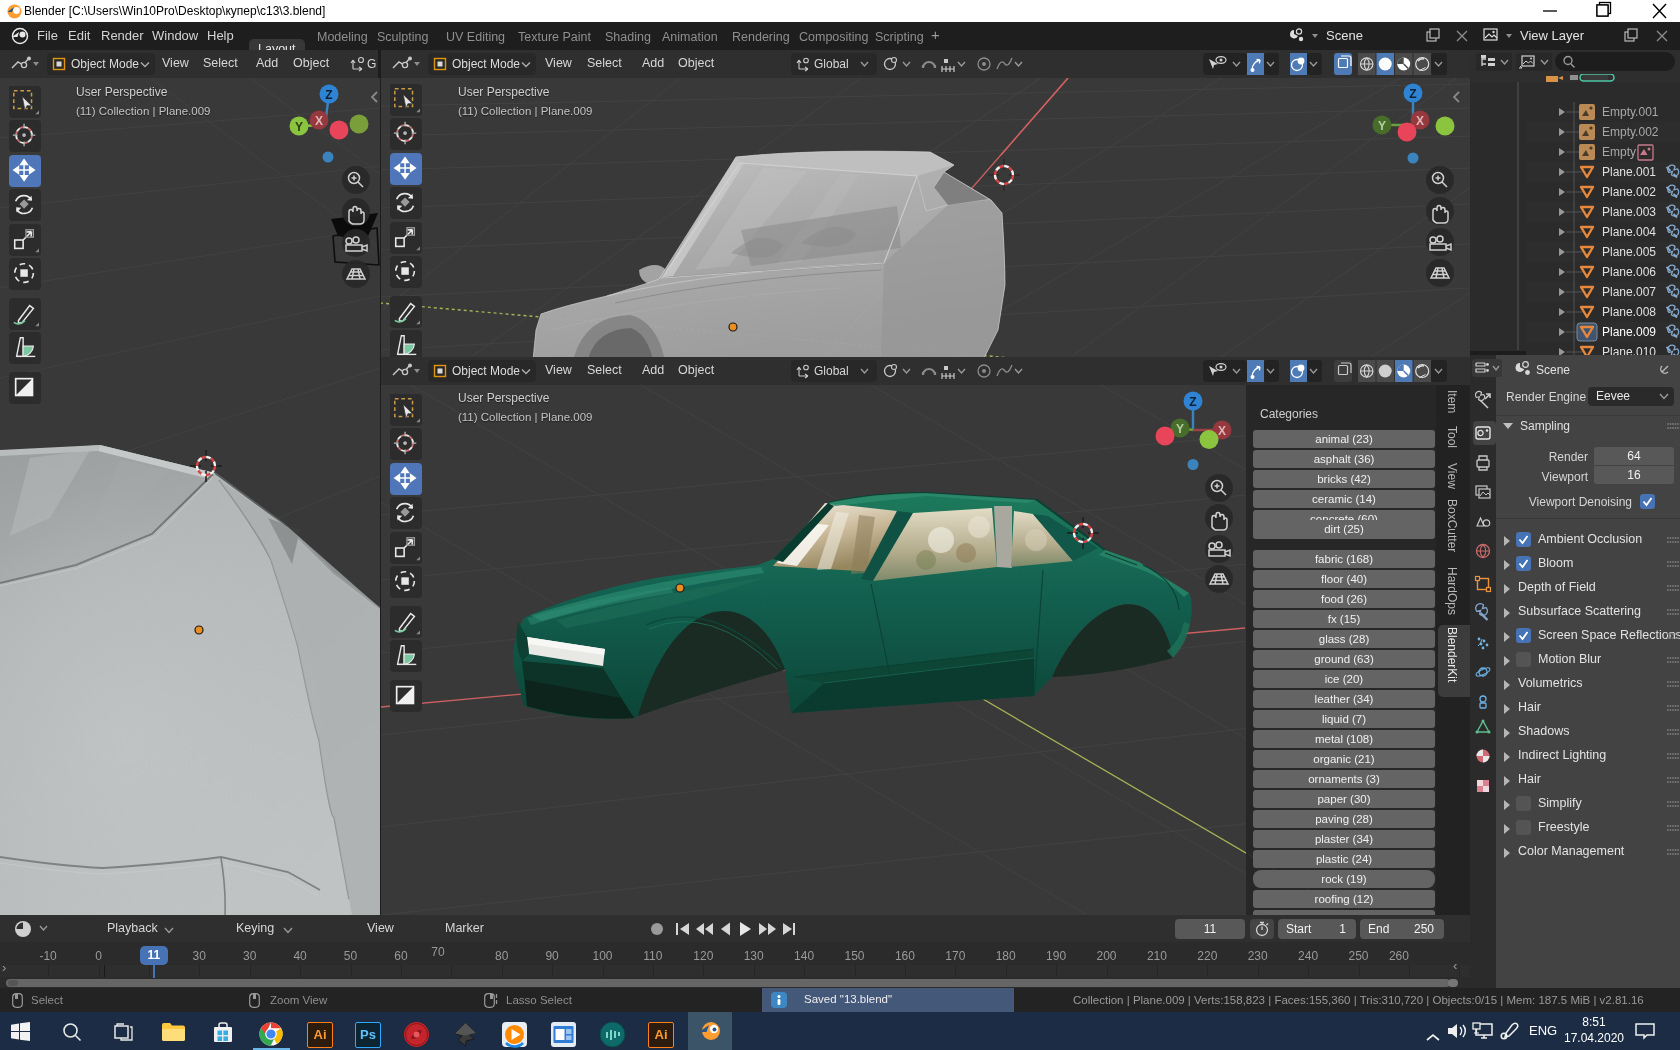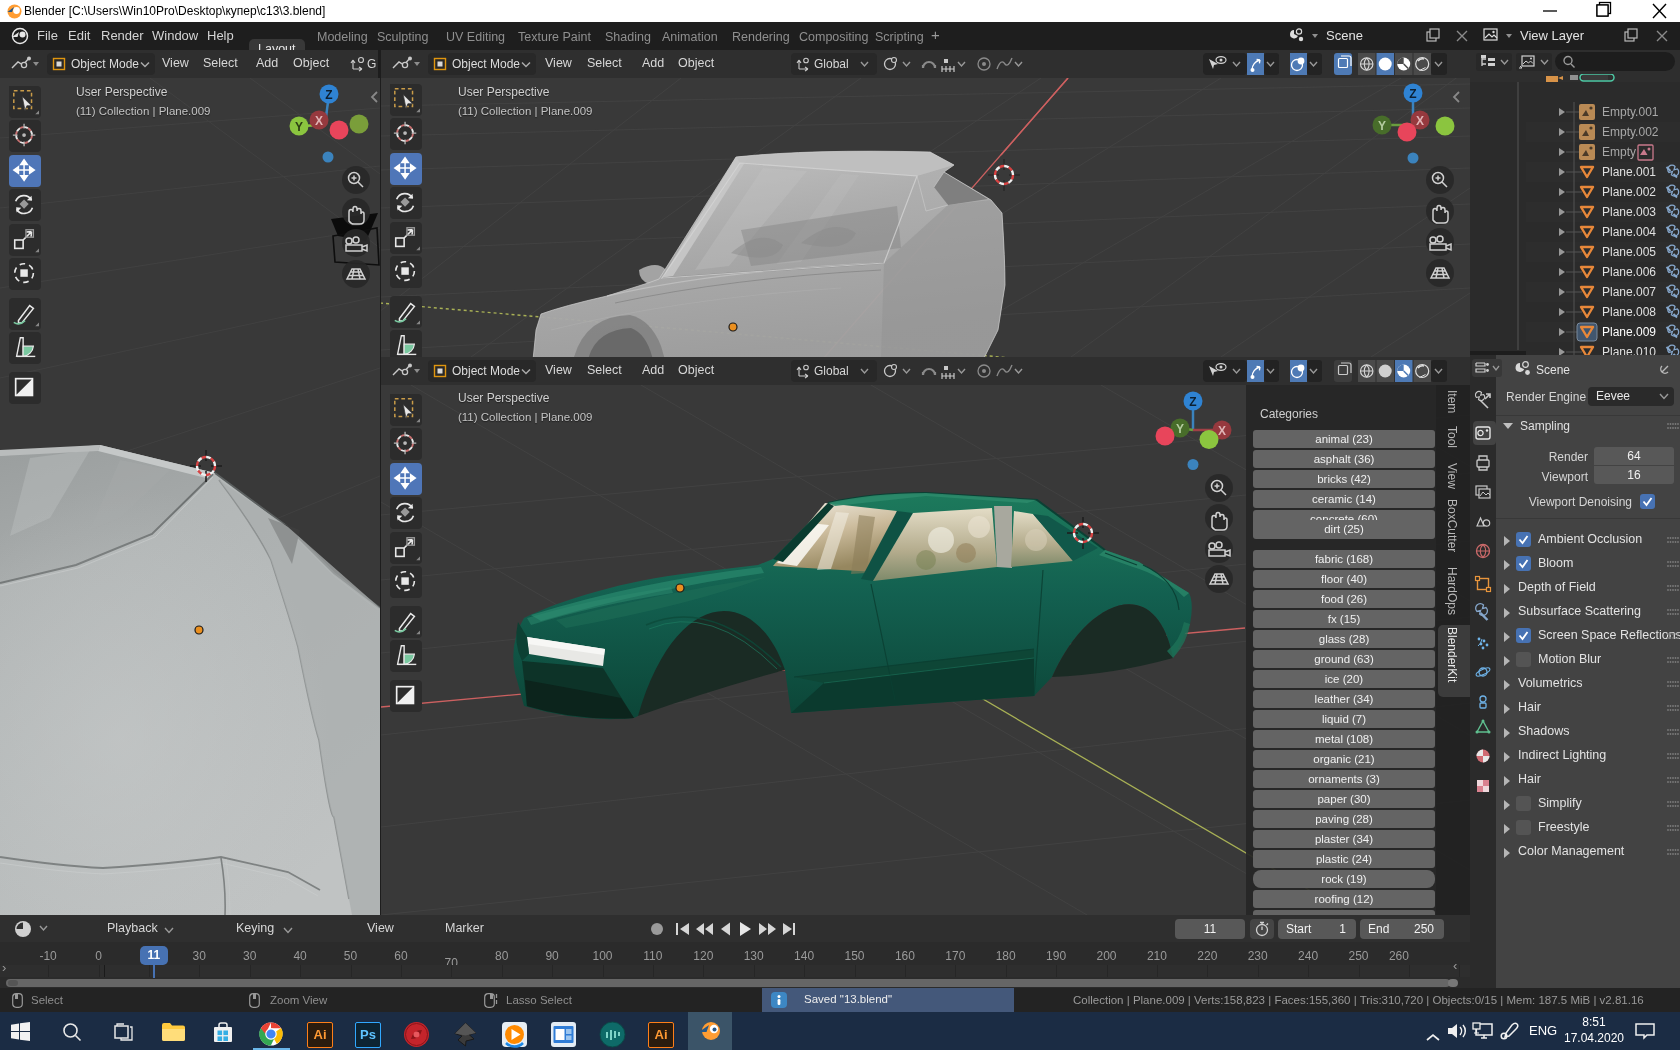--- a/index.html
+++ b/index.html
@@ -1504,21 +1504,21 @@
       <span style="position:absolute;right:10px;top:3px">250</span>
   </div>
   <div id="ruler" class="abs" style="left: 0px; top: 0px; width: 1470px; height: 61px;">
       <div class="tick" style="left:28.1px;top:34px;width:40px;text-align:center">-10</div>
       <div class="tick" style="left:78.5px;top:34px;width:40px;text-align:center">0</div>
       <div class="tick" style="left:179.3px;top:34px;width:40px;text-align:center">30</div>
       <div class="tick" style="left:229.7px;top:34px;width:40px;text-align:center">30</div>
       <div class="tick" style="left:280.1px;top:34px;width:40px;text-align:center">40</div>
       <div class="tick" style="left:330.5px;top:34px;width:40px;text-align:center">50</div>
       <div class="tick" style="left:380.9px;top:34px;width:40px;text-align:center">60</div>
-      <div class="tick" style="left:431.3px;top:41px;width:40px;text-align:center">70</div>
+      <div class="tick" style="left:431.3px;top:30px;width:40px;">70</div>
       <div class="tick" style="left:481.7px;top:34px;width:40px;text-align:center">80</div>
       <div class="tick" style="left:532.1px;top:34px;width:40px;text-align:center">90</div>
       <div class="tick" style="left:582.5px;top:34px;width:40px;text-align:center">100</div>
       <div class="tick" style="left:632.9px;top:34px;width:40px;text-align:center">110</div>
       <div class="tick" style="left:683.3px;top:34px;width:40px;text-align:center">120</div>
       <div class="tick" style="left:733.7px;top:34px;width:40px;text-align:center">130</div>
       <div class="tick" style="left:784.1px;top:34px;width:40px;text-align:center">140</div>
       <div class="tick" style="left:834.5px;top:34px;width:40px;text-align:center">150</div>
       <div class="tick" style="left:884.9px;top:34px;width:40px;text-align:center">160</div>
       <div class="tick" style="left:935.3px;top:34px;width:40px;text-align:center">170</div>

